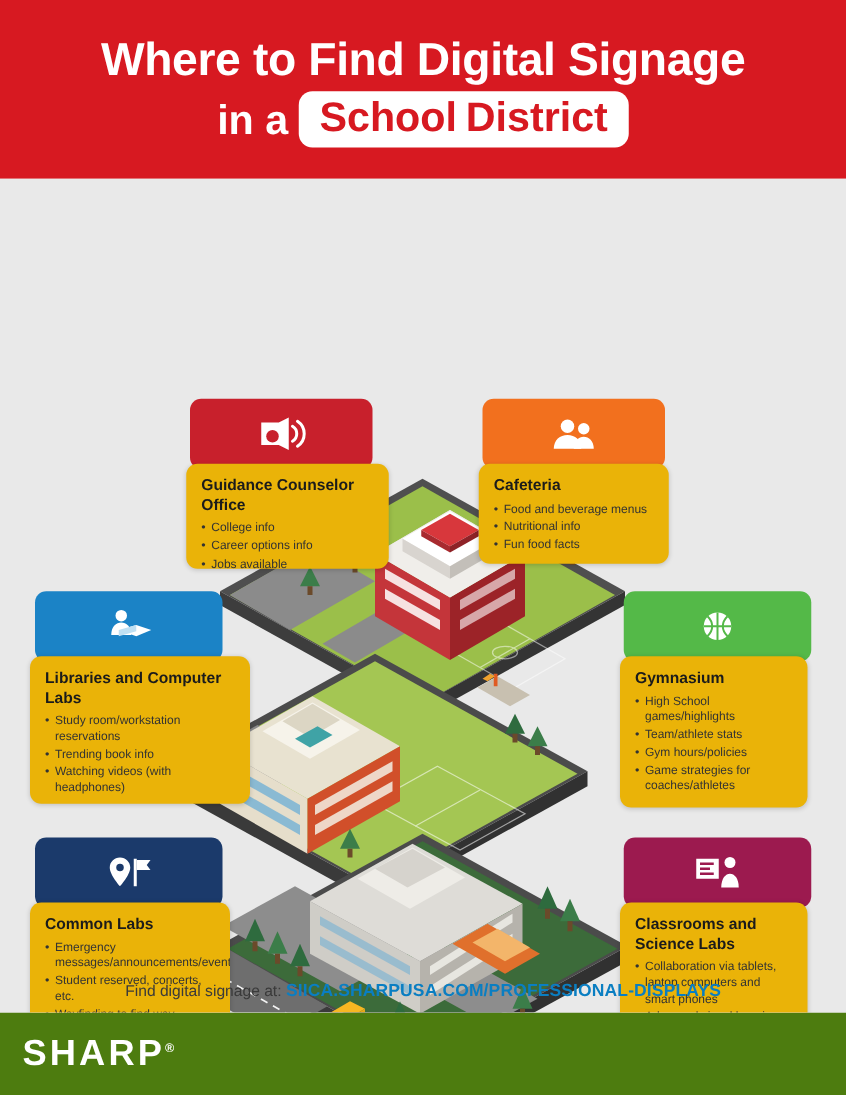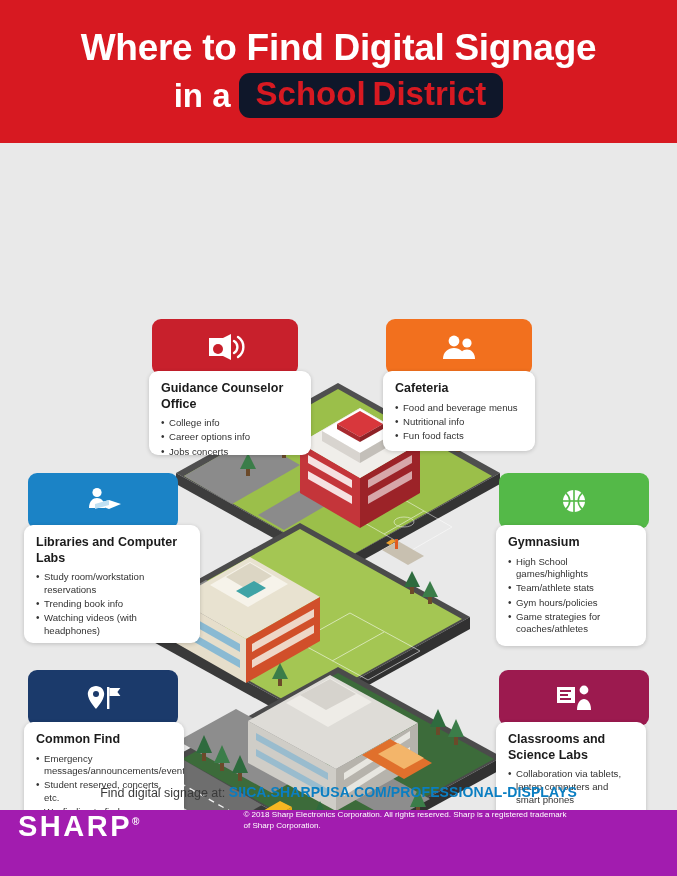--- a/index.html
+++ b/index.html
@@ -40,21 +40,21 @@
     align-items: center;
     gap: 8px;
     margin-top: 6px;
   }
   .header-line2-pre {
     color: #ffffff;
     font-size: 33px;
     font-weight: bold;
   }
   .header-pill {
-    background: #0f172a;
+    background: #ffffff;
     color: #d71921;
     font-size: 33px;
     font-weight: bold;
     border-radius: 11px;
     padding: 2px 17px 5px 17px;
     line-height: 1.15;
     display: inline-block;
   }
   .header-pill .word-gap { display: inline-block; width: 7px; }
 
@@ -71,21 +71,21 @@
     position: absolute;
     left: 0;
     top: 0;
     width: 677px;
     height: 667px;
   }
 
   
   .card {
     position: absolute;
-    background: #ffffff;
+    background: #eab308;
     border-radius: 9px;
     box-shadow: 0 1px 4px rgba(0,0,0,0.18);
     box-sizing: border-box;
     overflow: hidden;
   }
   
   .card-body {
     padding: 10px 12px 12px 12px;
   }
   .card-title {
@@ -142,22 +142,23 @@
   .find-line .url {
     color: #0a7ec2;
     font-weight: bold;
     font-size: 14px;
     letter-spacing: 0.1px;
   }
 
   
   .footer {
     height: 66px;
-    background: #a21caf;
+    background: #4d7c0f;
     display: flex;
+    align-items: center;
     padding: 0 18px;
     box-sizing: border-box;
   }
   .sharp-logo {
     color: #ffffff;
     font-size: 29px;
     font-weight: bold;
     letter-spacing: 2.5px;
     font-family: "Liberation Sans", sans-serif;
   }
@@ -390,21 +391,21 @@
       <path d="M29 9 a7 7 0 0 1 0 12" stroke="#ffffff" stroke-width="2.4" fill="none" stroke-linecap="round"></path>
       <path d="M33 5 a12 12 0 0 1 0 20" stroke="#ffffff" stroke-width="2.4" fill="none" stroke-linecap="round"></path>
     </svg>
   </div>
   <div class="card" style="left:149px; top:228px; width:162px; height:84px;">
     <div class="card-body">
       <div class="card-title">Guidance Counselor Office</div>
       <ul class="card-list">
         <li>College info</li>
         <li>Career options info</li>
-        <li>Jobs concerts</li>
+        <li>Jobs available</li>
       </ul>
     </div>
   </div>
 
   <div class="head-bar" style="left:386px; top:176px; width:146px; background:#f2701e;">
     <svg class="icon-svg" width="44" height="28" viewBox="0 0 44 28" xmlns="http://www.w3.org/2000/svg">
       <circle cx="17" cy="8" r="5.4" fill="#ffffff"></circle>
       <path d="M6 26 c0 -7 5 -11 11 -11 s11 4 11 11 z" fill="#ffffff"></path>
       <circle cx="30" cy="10" r="4.6" fill="#ffffff"></circle>
       <path d="M22 26 c0 -6.4 4 -9.6 8 -9.6 s8 3.2 8 9.6 z" fill="#ffffff"></path>
@@ -466,21 +467,21 @@
   <div class="head-bar" style="left:28px; top:527px; width:150px; background:#1b3a6b;">
     <svg class="icon-svg" width="40" height="30" viewBox="0 0 40 30" xmlns="http://www.w3.org/2000/svg">
       <path d="M13 3 c4.6 0 8.2 3.6 8.2 8 c0 6 -8.2 15 -8.2 15 s-8.2 -9 -8.2 -15 c0 -4.4 3.6 -8 8.2 -8 z" fill="#ffffff"></path>
       <circle cx="13" cy="11" r="3" fill="#1b3a6b"></circle>
       <rect x="24" y="4" width="2.4" height="22" fill="#ffffff"></rect>
       <path d="M26.4 5 h11 l-3 4 l3 4 h-11 z" fill="#ffffff"></path>
     </svg>
   </div>
   <div class="card" style="left:24px; top:579px; width:160px; height:152px;">
     <div class="card-body">
-      <div class="card-title">Common Find</div>
+      <div class="card-title">Common Labs</div>
       <ul class="card-list">
         <li>Emergency messages/announcements/events</li>
         <li>Student reserved, concerts, etc.</li>
         <li>Wayfinding to find way around school</li>
 
       </ul>
     </div>
   </div>
 
   <div class="head-bar" style="left:499px; top:527px; width:150px; background:#9c1a4f;">
@@ -510,14 +511,13 @@
     <span>Find digital signage at:</span>
     <a class="url" href="#" style="text-decoration:none;">SIICA.SHARPUSA.COM/PROFESSIONAL-DISPLAYS</a>
   </div>
 
 </div>
 
 <div class="footer">
   <div class="sharp-logo">
     <span>SHARP</span><span class="sharp-reg">®</span>
   </div>
-  <div class="copyright">© 2018 Sharp Electronics Corporation. All rights reserved. Sharp is a registered trademark of Sharp Corporation.</div>
 </div>
 
 </body></html>

